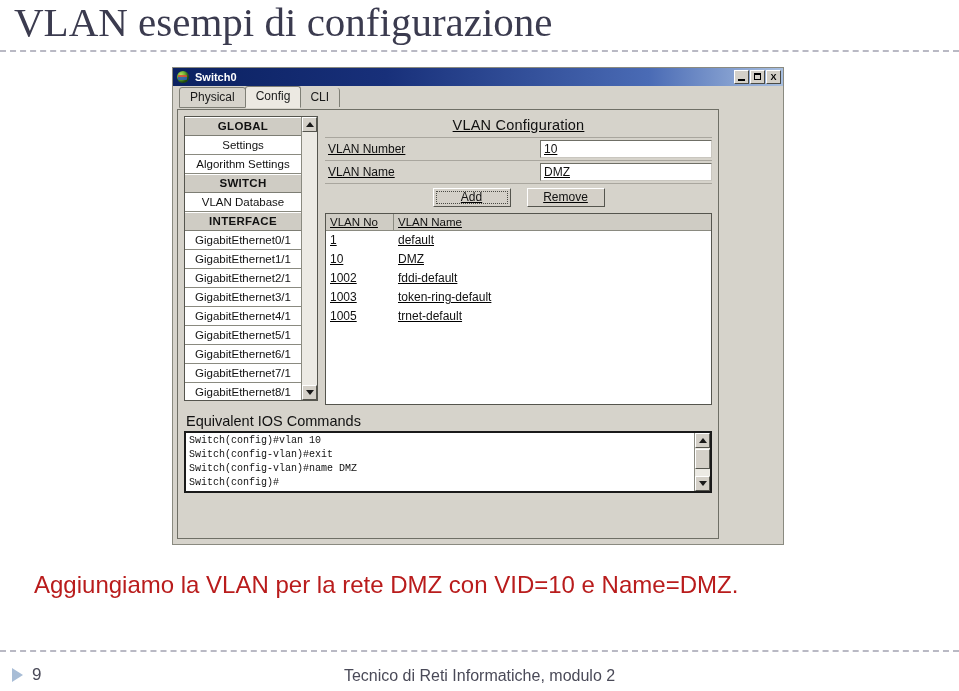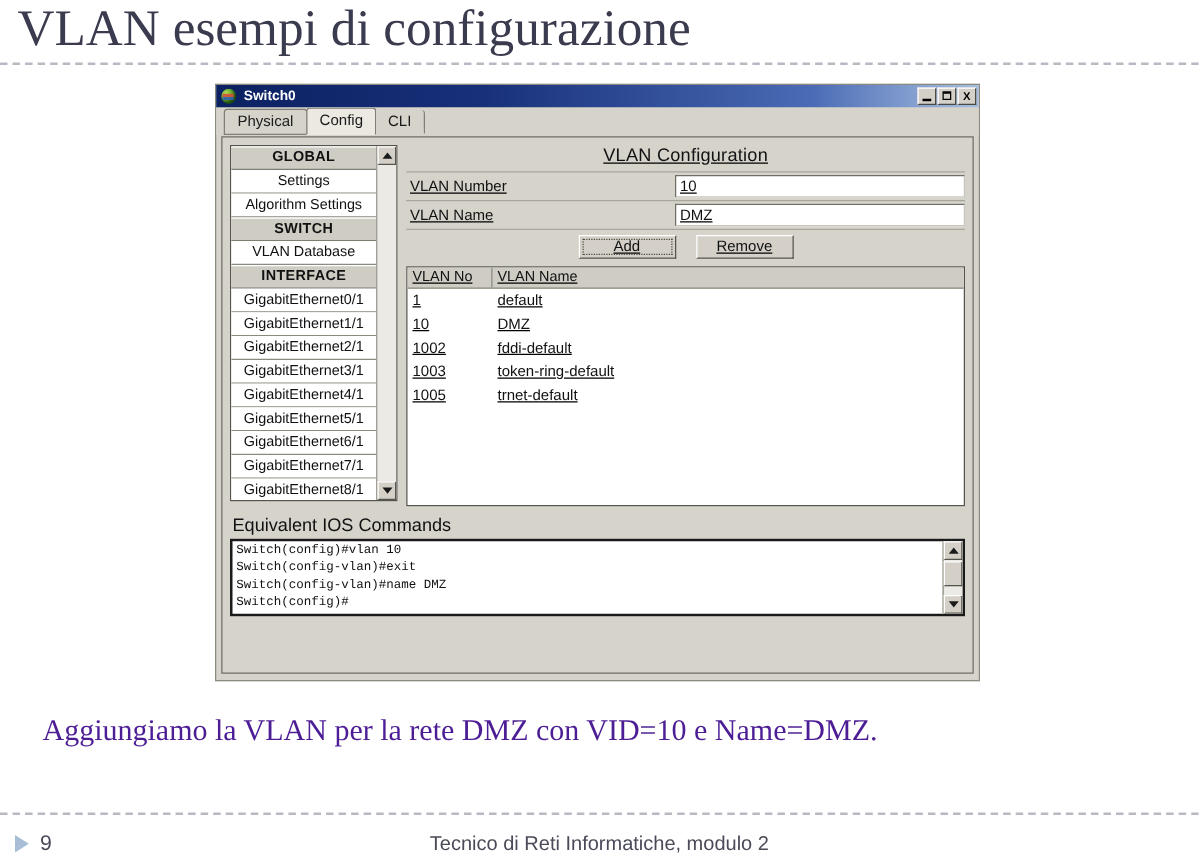--- a/index.html
+++ b/index.html
@@ -148,21 +148,21 @@
     border-bottom: none;
     border-right: 1px solid #7f7f76;
     background: transparent;
   }
 
   
   .win-body {
     position: absolute;
     left: 4px;
     top: 41px;
-    width: 602px;
+    width: 542px;
     height: 430px;
     background: #d6d3cb;
     border: 1px solid #6f6f66;
     box-sizing: border-box;
     padding: 6px;
   }
 
   .top-area { display: flex; height: 289px; }
 
   
@@ -394,23 +394,22 @@
   }
   .ios-track { flex: 1 1 auto; }
 
   
   .caption {
     position: absolute;
     left: 34px;
     top: 570px;
     width: 880px;
     font-size: 24px;
-    color: #4c1d95;
+    color: #b91c1c;
     line-height: 30px;
-    font-family: Liberation Serif, serif;
   }
 
   
   .footer-rule {
     position: absolute;
     left: 0; top: 650px;
     width: 959px; height: 0;
     border-top: 2px dashed #b9b9c4;
   }
   .footer-bullet {

